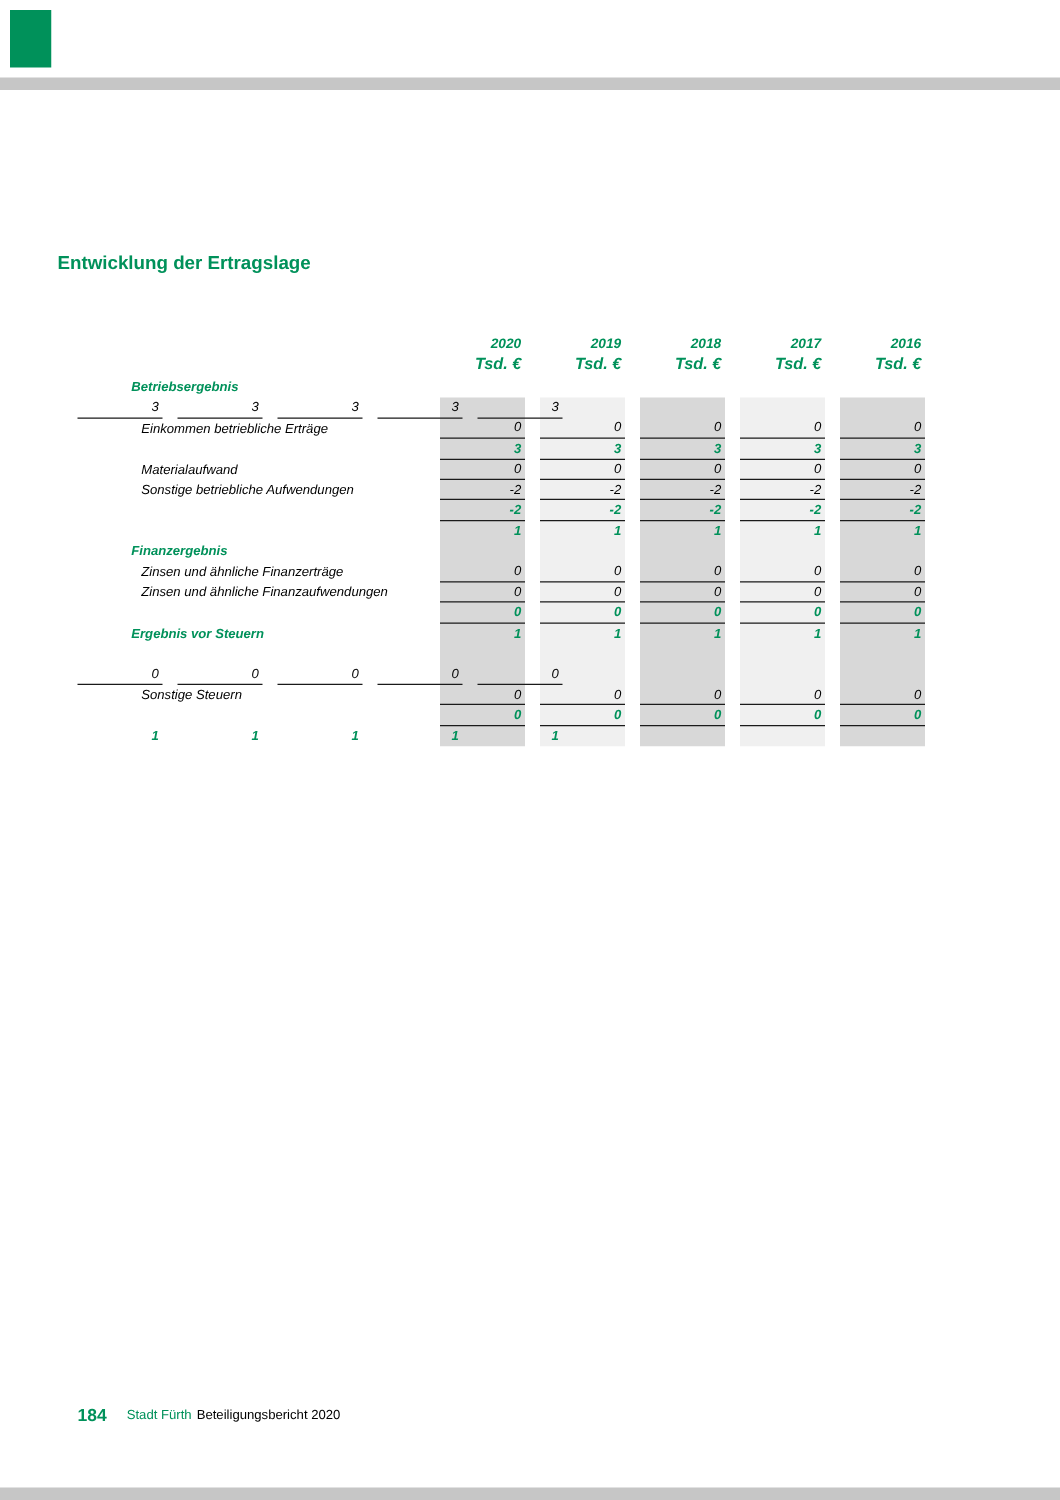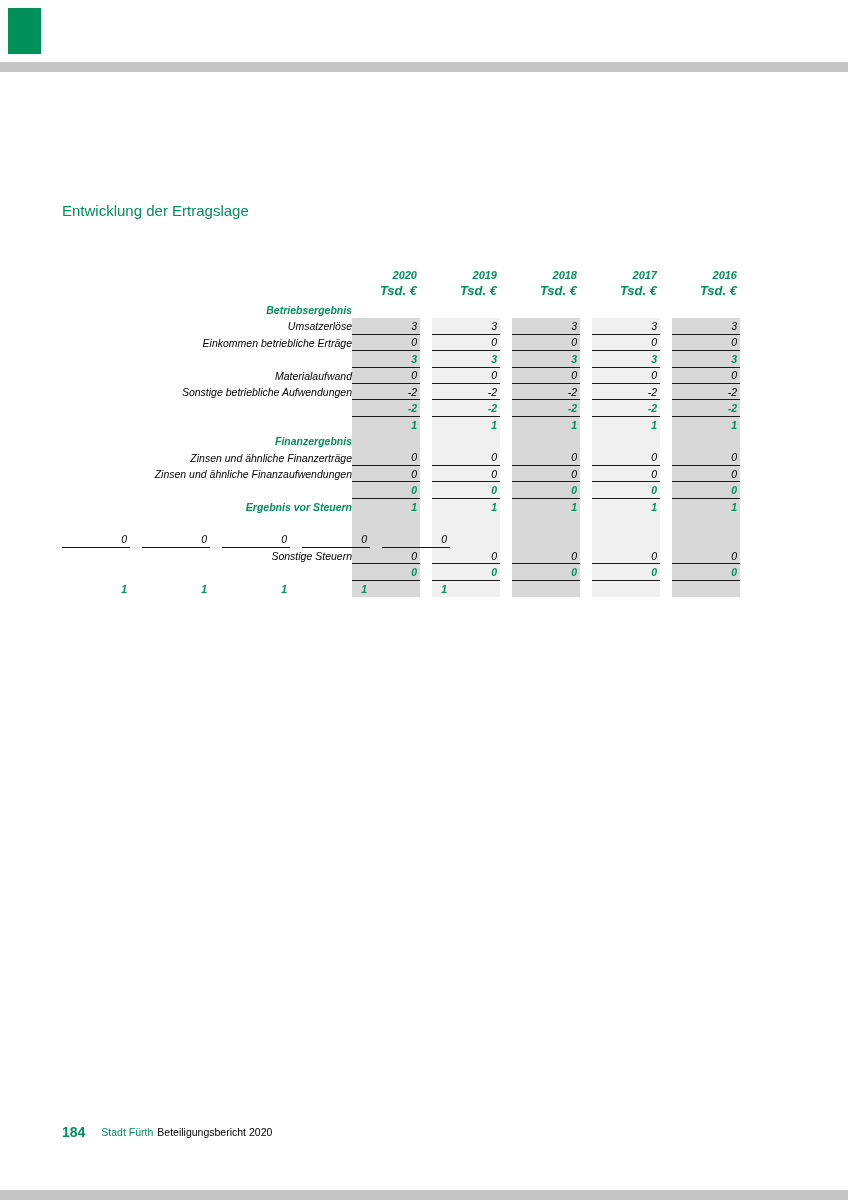--- a/index.html
+++ b/index.html
@@ -6,40 +6,40 @@
   html,body { background:#fff; }
   body {
     width:848px; height:1200px; position:relative; overflow:hidden;
     font-family:"Liberation Sans", sans-serif; color:#000;
   }
   .corner-square { position:absolute; left:8px; top:8px; width:33px; height:46px; background:var(--accent); }
   .top-bar { position:absolute; left:0; top:62px; width:848px; height:10px; background:var(--bar); }
   .bottom-bar { position:absolute; left:0; top:1190px; width:848px; height:10px; background:var(--bar); }
 
   .page-title {
-    position:absolute; left:62px; top:202px;
-    font-size:15px; font-weight:normal; color:var(--accent);
+    position:absolute; left:46px; top:202px;
+    font-size:15px; font-weight:bold; color:var(--accent);
   }
 
   .fin-table { position:absolute; left:62px; top:268px; width:690px;font-style:italic; }
   .hdr-row { display:flex; }
   .hdr-label { width:290px; flex:none; }
   .hdr-cell {
     width:68px; flex:none; margin-right:12px; text-align:right; padding-right:3px;
     font-weight:bold; color:var(--accent); line-height:15px;
   }
   .hdr-row.years .hdr-cell { font-size:11px; }
   .hdr-row.units .hdr-cell { font-size:13px; }
 
   .rows { position:relative; margin-top:4px; }
   .stripe { position:absolute; width:68px; z-index:0; }
   .stripe.dark { background:var(--stripe-dark); }
   .stripe.light { background:var(--stripe-light); }
 
-  .row { display:flex; position:relative; z-index:1; height:16.4px; align-items:center;text-align:right; }
+  .row { display:flex; position:relative; z-index:1; height:16.4px; align-items:center; }
   .row-label { width:290px; flex:none; font-size:10.5px; line-height:16.4px; white-space:nowrap; }
   .row.section .row-label,
   .row.section-values .row-label { font-weight:bold; color:var(--accent); padding-left:43px; }
   .row.item .row-label { padding-left:51px; color:#000; }
 
   .cell {
     width:68px; flex:none; margin-right:12px; height:100%;
     display:flex; align-items:center; justify-content:flex-end;
     padding-right:3px; font-size:10.5px; color:#000;
   }
@@ -79,21 +79,20 @@
   <div class="rows" id="table-rows">
       <div class="stripe dark" style="left: 290px; top: 16.4px; height: 278.8px;"></div>
       <div class="stripe light" style="left: 370px; top: 16.4px; height: 278.8px;"></div>
       <div class="stripe dark" style="left: 450px; top: 16.4px; height: 278.8px;"></div>
       <div class="stripe light" style="left: 530px; top: 16.4px; height: 278.8px;"></div>
       <div class="stripe dark" style="left: 610px; top: 16.4px; height: 278.8px;"></div>
       <div class="row section">
         <div class="row-label">Betriebsergebnis</div>
       </div>
       <div class="row item">
-        <div class="row-label">Umsatzerlöse</div>
         <div class="cell rule">3</div>
         <div class="cell rule">3</div>
         <div class="cell rule">3</div>
         <div class="cell rule">3</div>
         <div class="cell rule">3</div>
       </div>
       <div class="row item">
         <div class="row-label">Einkommen betriebliche Erträge</div>
         <div class="cell rule">0</div>
         <div class="cell rule">0</div>

